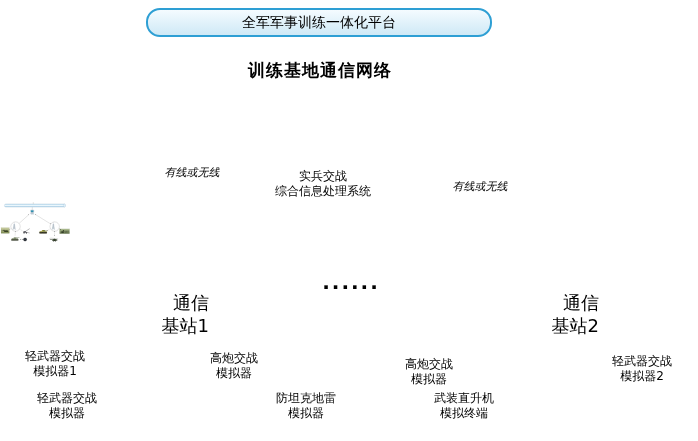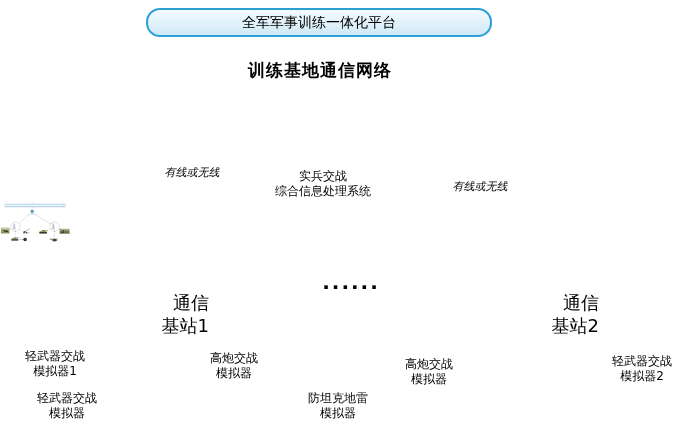--- a/index.html
+++ b/index.html
@@ -21,21 +21,21 @@
   .link-left  { left:156px; top:166px; }
   .link-right { left:444px; top:180px; }
   .station-label { font-size:18px; text-align:right; width:52px; line-height:1.3;margin-top:30px; }
   .st1 { left:157px; top:261px; }
   .st2 { left:547px; top:261px; }
   .ellipsis { left:318px; top:270px; width:66px; font-size:20px; font-weight:700; letter-spacing:2px; }
   .simlbl { font-size:12px; }
   .lw1  { left:12px;  top:349px; width:86px; }
   .tk   { left:24px;  top:391px; width:86px; }
   .aa   { left:198px; top:351px; width:72px; }
-  .mine { left:268px; top:391px; width:76px;margin-left:32px; }
+  .mine { left:268px; top:391px; width:76px; }
   .art  { left:394px; top:357px; width:70px; }
   .heli { left:432px; top:391px; width:64px; }
   .lw2  { left:598px; top:354px; width:88px; }
 </style>
 </head>
 <body>
 
 <div class="canvas">
 
   <svg class="art" width="698" height="441" viewBox="0 0 698 441">
@@ -204,16 +204,18 @@
   <div class="lbl simlbl lw1">轻武器交战
 模拟器1</div>
   <div class="lbl simlbl tk">轻武器交战
 模拟器</div>
   <div class="lbl simlbl aa">高炮交战
 模拟器</div>
   <div class="lbl simlbl mine">防坦克地雷
 模拟器</div>
   <div class="lbl simlbl art">高炮交战
 模拟器</div>
+  <div class="lbl simlbl heli">武装直升机
+模拟终端</div>
   <div class="lbl simlbl lw2">轻武器交战
 模拟器2</div>
 
 </div>
 
 </body></html>

